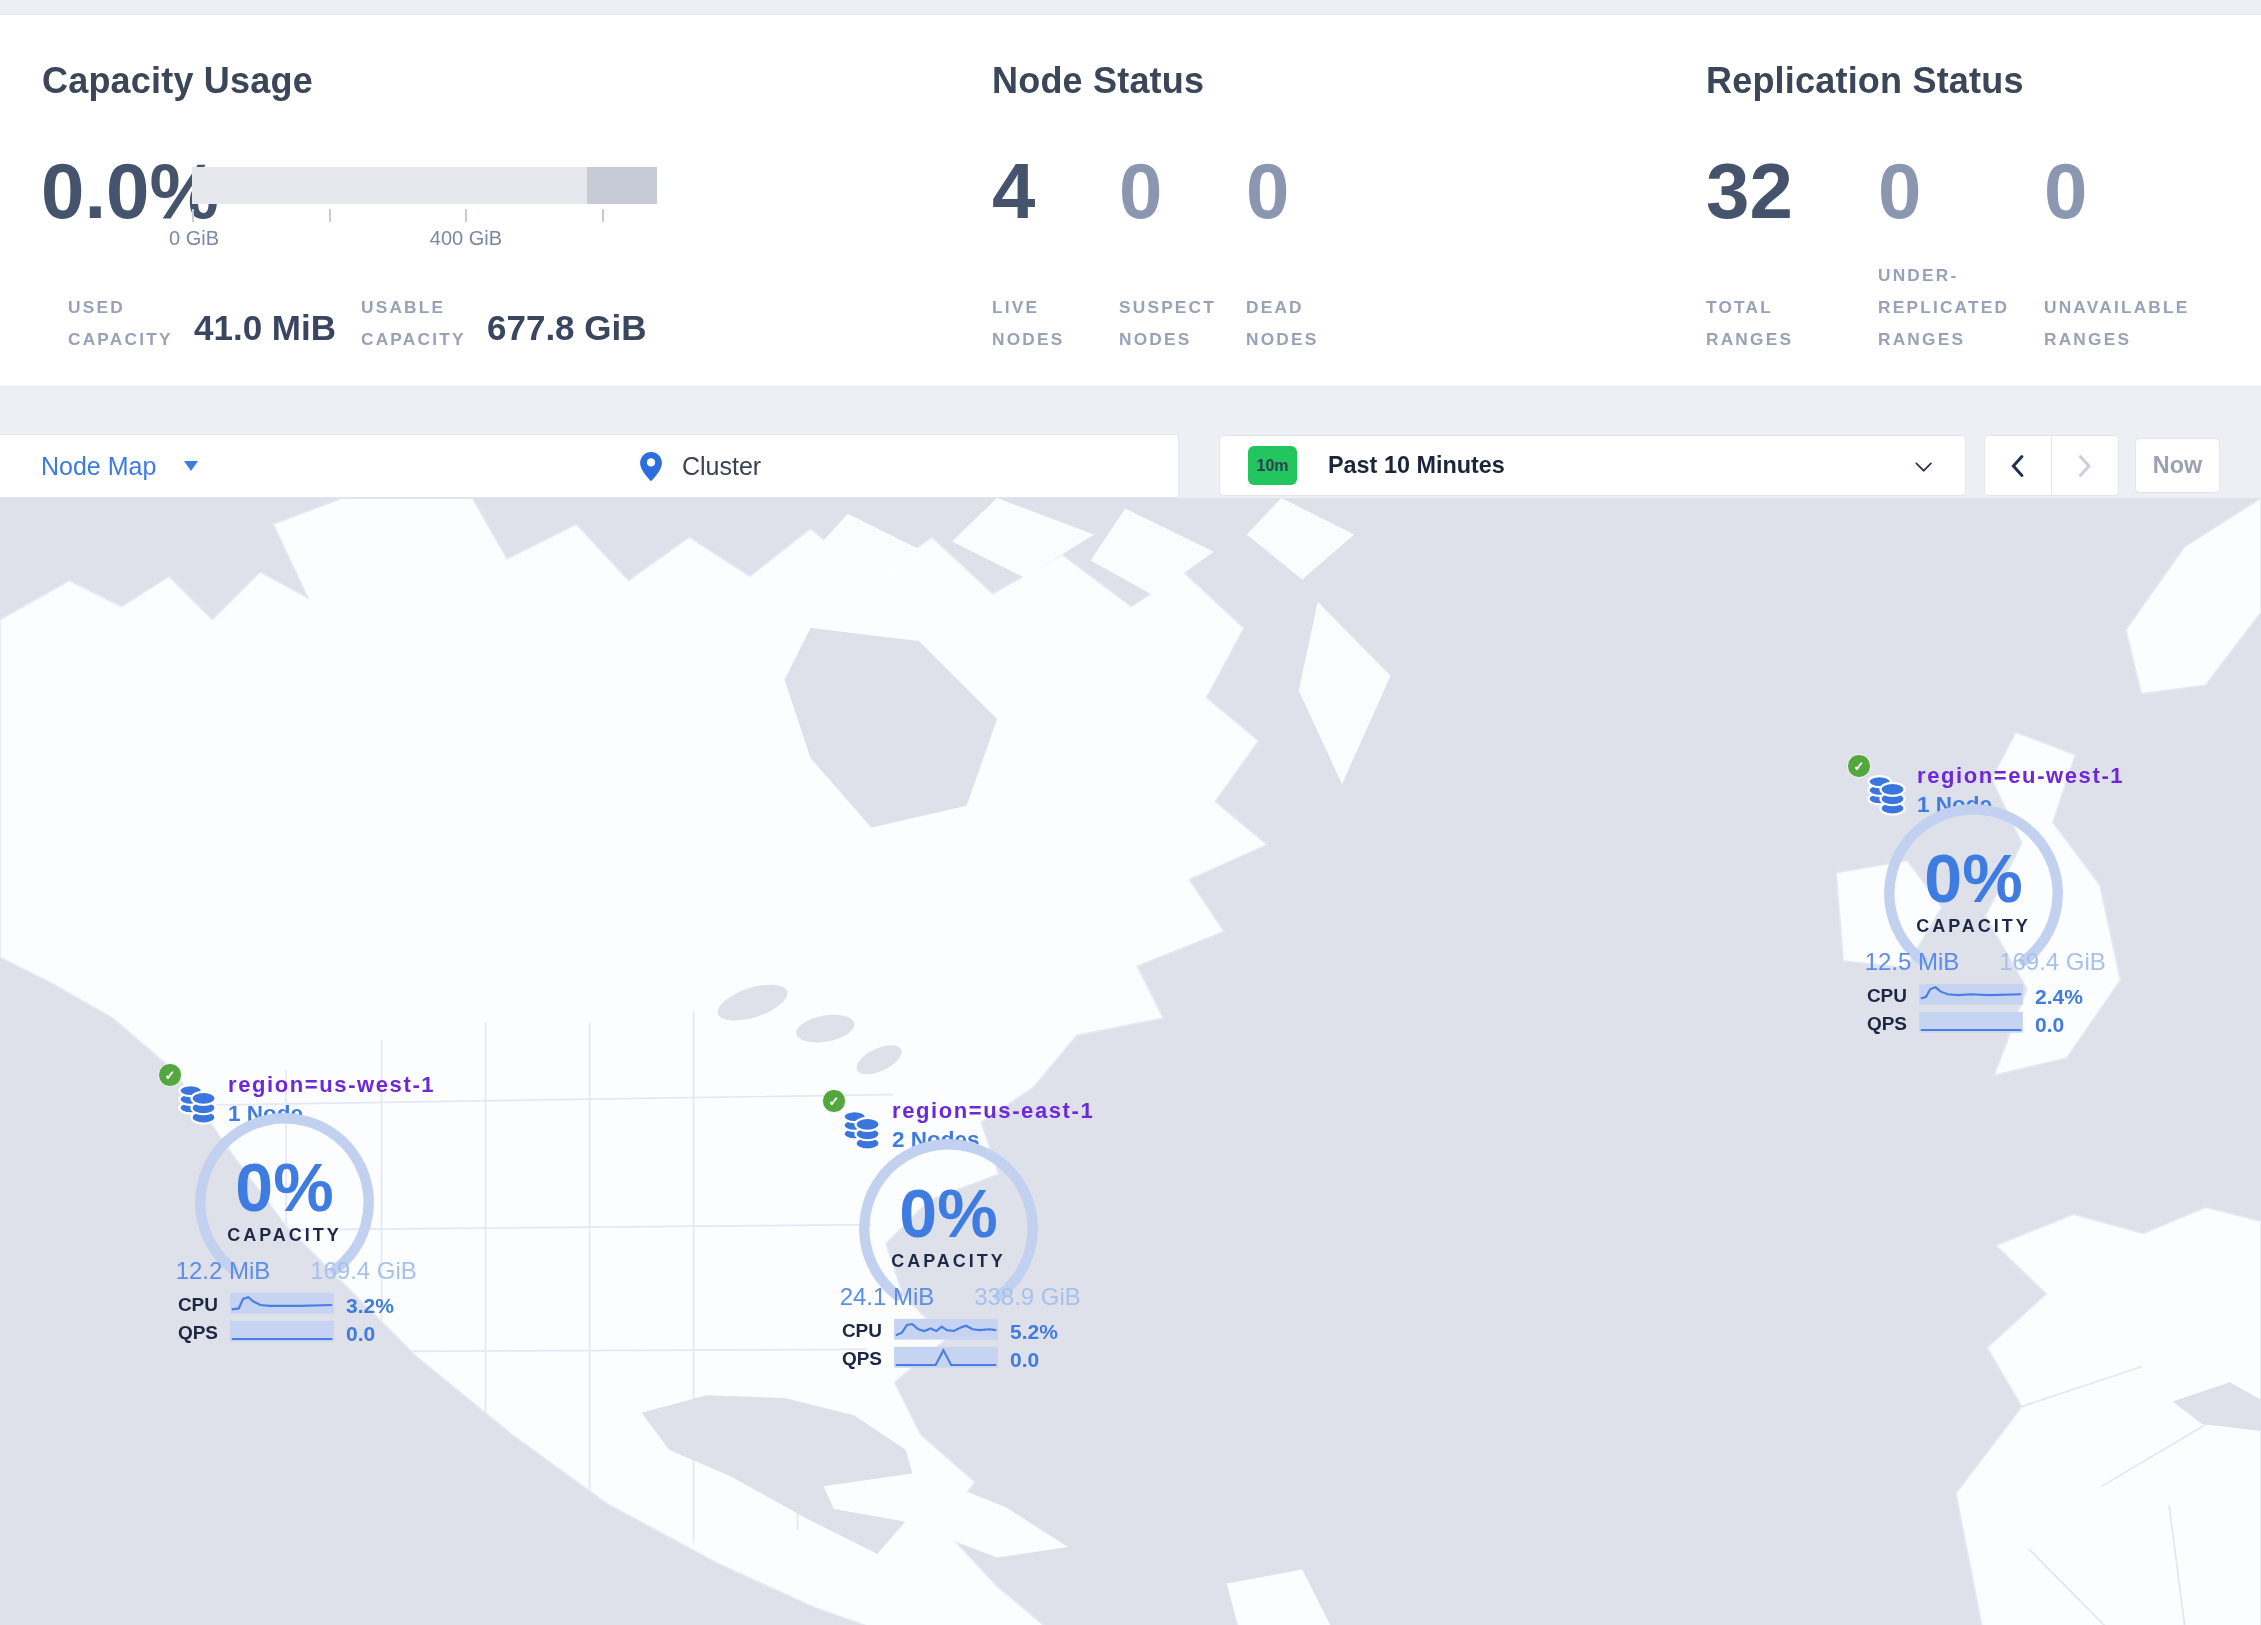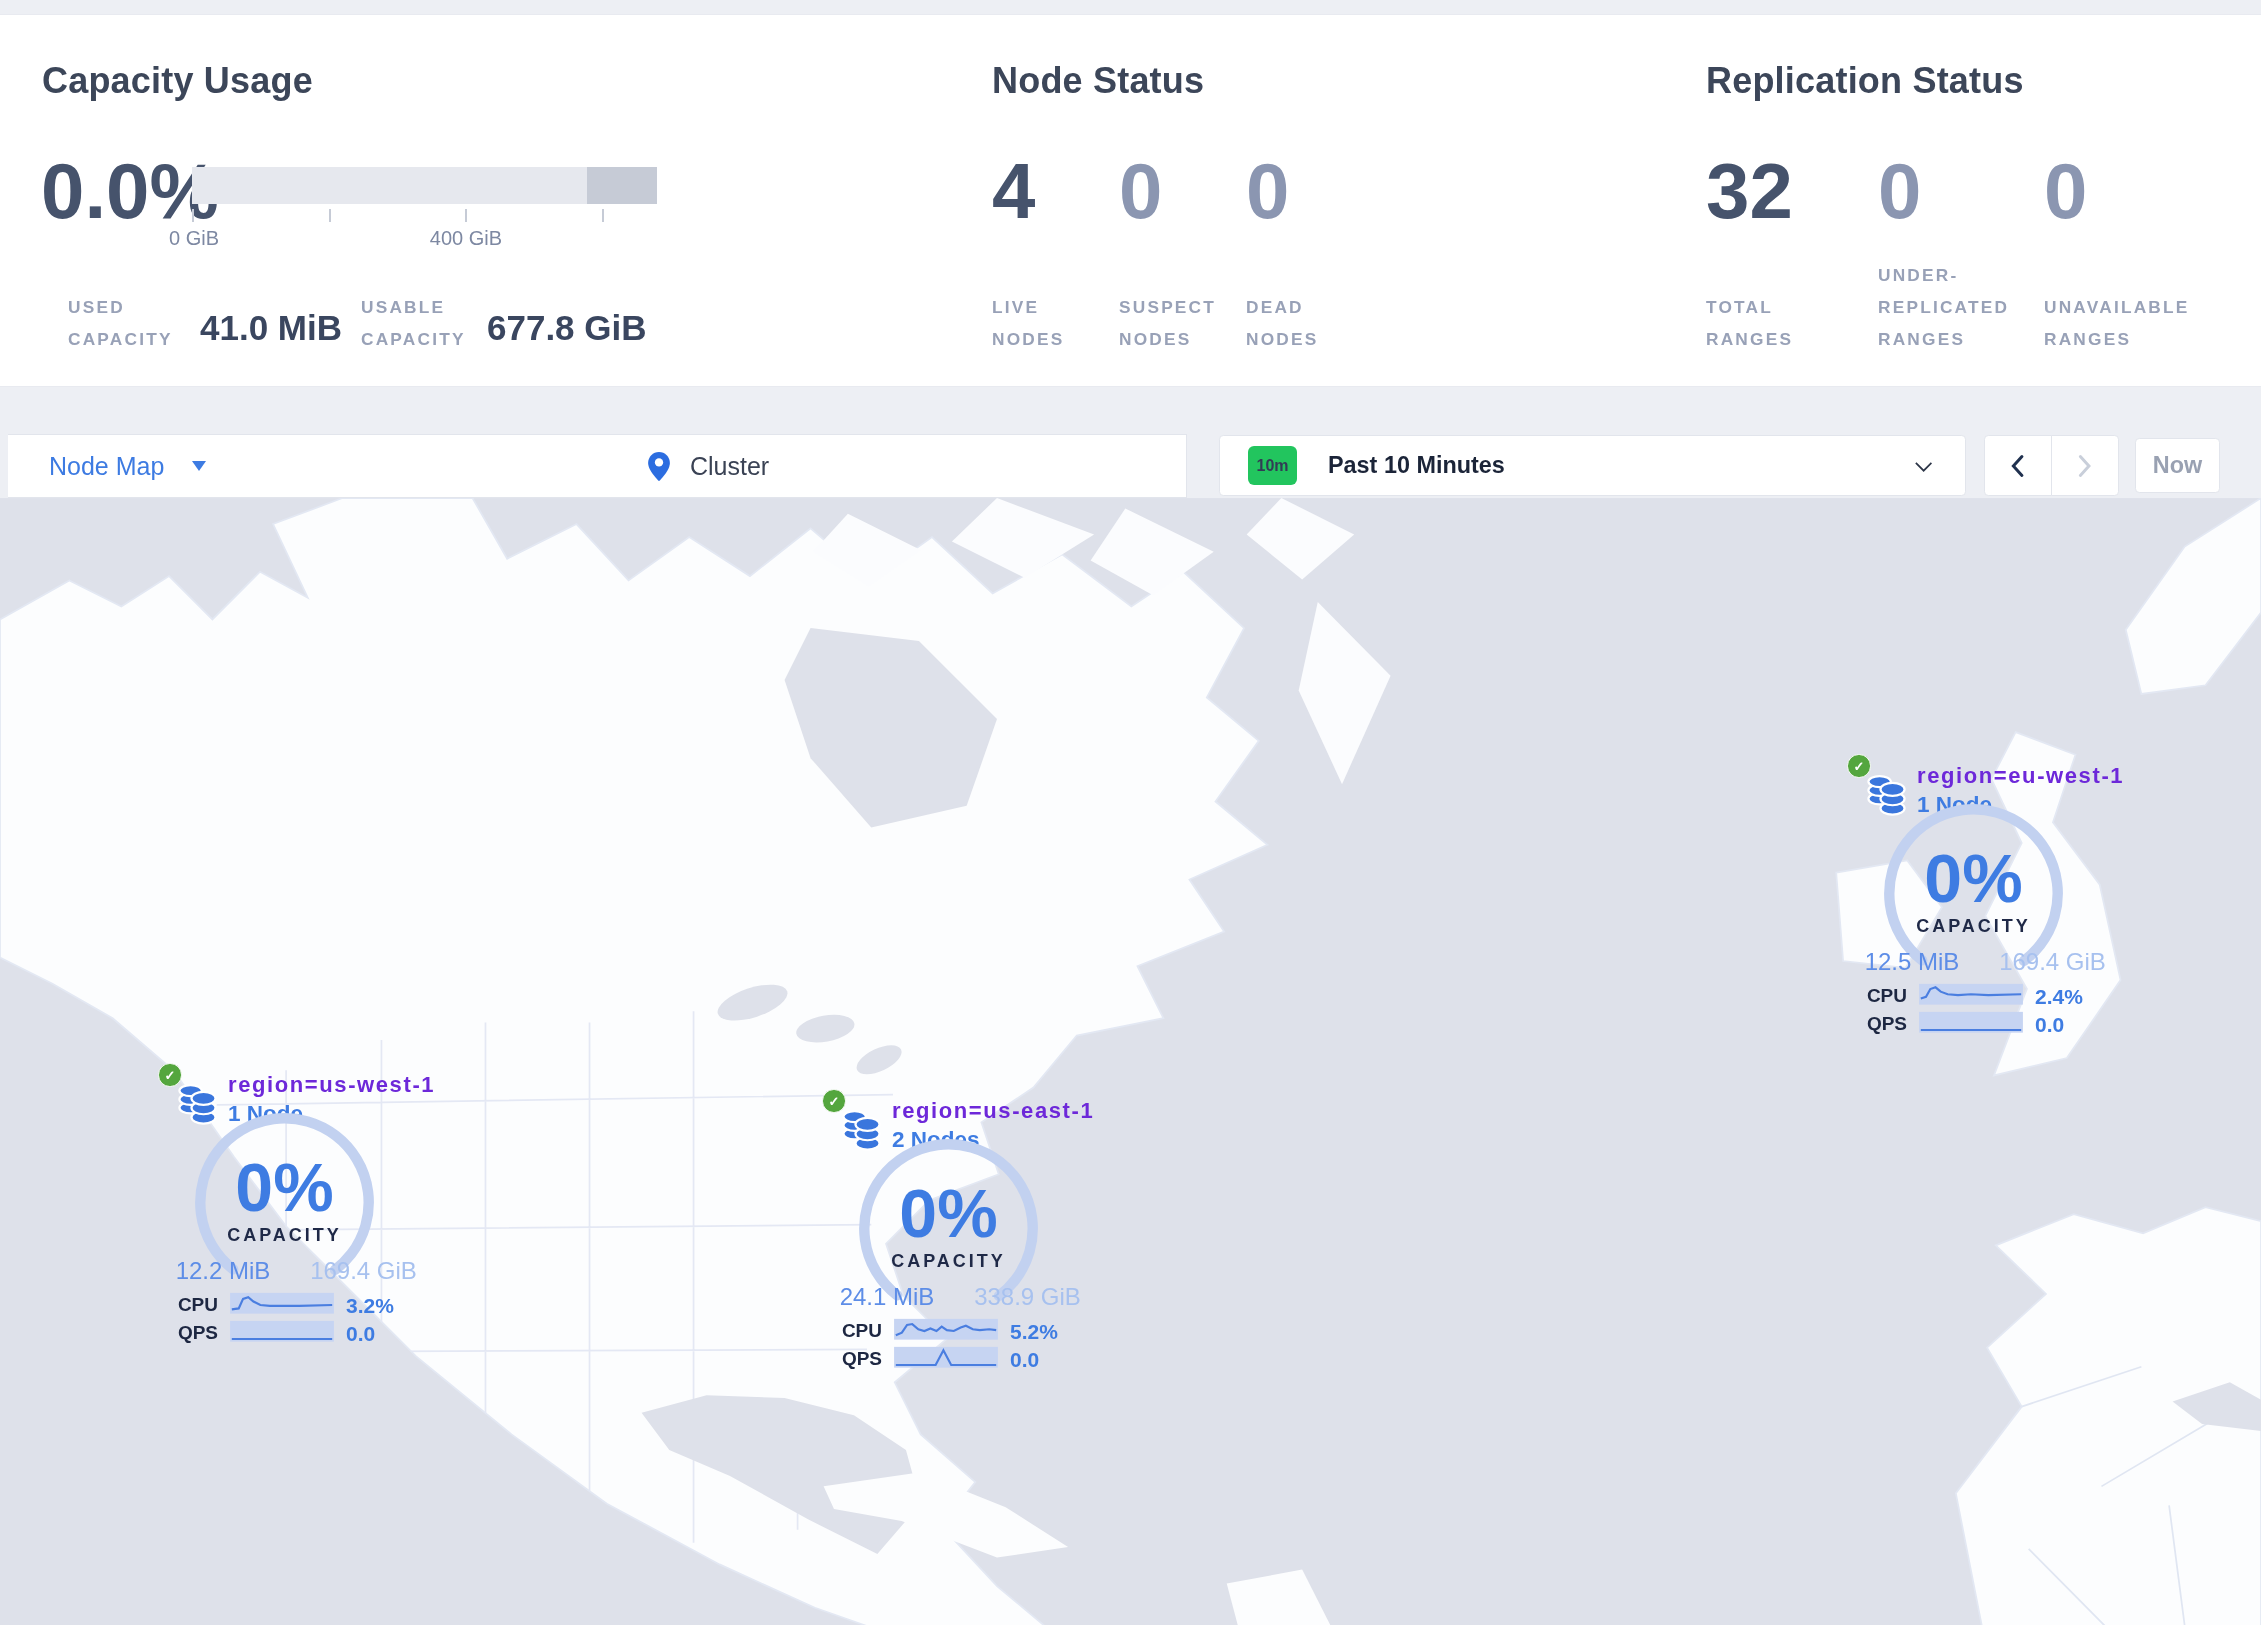--- a/index.html
+++ b/index.html
@@ -32,32 +32,32 @@
   .cap-tick-label { position:absolute; top:212px; font-size:20px; color:#7d88a2; transform:translateX(-50%); white-space:nowrap; }
   .ctl0 { left:194px; } .ctl1 { left:466px; }
 
   .small-label {
     position:absolute; font-size:17.3px; font-weight:700; letter-spacing:2.2px;
     color:#98a1b7; line-height:32px; text-transform:uppercase;
   }
   .lbl-2line { top:276px; } .lbl-3line { top:244px; }
   .used-lbl { left:68px; width:108px; } .usable-lbl { left:361px; width:117px; }
   .detail-val { position:absolute; top:293px; font-size:35px; font-weight:700; color:#3a465f; white-space:nowrap; }
-  .used-val { left:200px;text-align:right; } .usable-val { left:487px; }
+  .used-val { left:194px;text-align:right; } .usable-val { left:487px; }
 
   .node-lbl1 { left:992px; width:106px; }
   .node-lbl2 { left:1119px; width:106px; }
   .node-lbl3 { left:1246px; width:106px; }
   .repl-lbl1 { left:1706px; width:152px; }
   .repl-lbl2 { left:1878px; width:154px; }
   .repl-lbl3 { left:2044px; width:156px; }
 
   
   .toolbar-card { position:absolute; background:#fff; border:0.9px solid #e2e5ec; }
-  .tb-left { left:8px; top:434px; width:1179px; height:64px; border-left:none; border-radius:0; }
+  .tb-left { left:0; top:434px; width:1179px; height:64px; border-left:none; border-radius:0; }
   .view-select { position:absolute; left:41px; top:0; height:62px; display:flex; align-items:center; gap:28px; cursor:pointer; }
   .view-select-label { font-size:25px; color:#3d7be2; }
   .caret-down { width:0; height:0; border-left:7.8px solid transparent; border-right:7.8px solid transparent; border-top:10.4px solid #3d7be2; }
   .breadcrumb { position:absolute; left:640px; top:0; height:62px; display:flex; align-items:center; gap:20px; cursor:pointer; }
   .breadcrumb-label { font-size:25px; color:#3a4254; font-weight:400; }
 
   .tb-time { left:1219px; top:435px; width:747px; height:61px; border-radius:4.3px; display:flex; align-items:center; cursor:pointer; }
   .time-badge {
     margin-left:28px; width:49px; height:39px; background:#22c55e; border-radius:6px;
     display:flex; align-items:center; justify-content:center;

